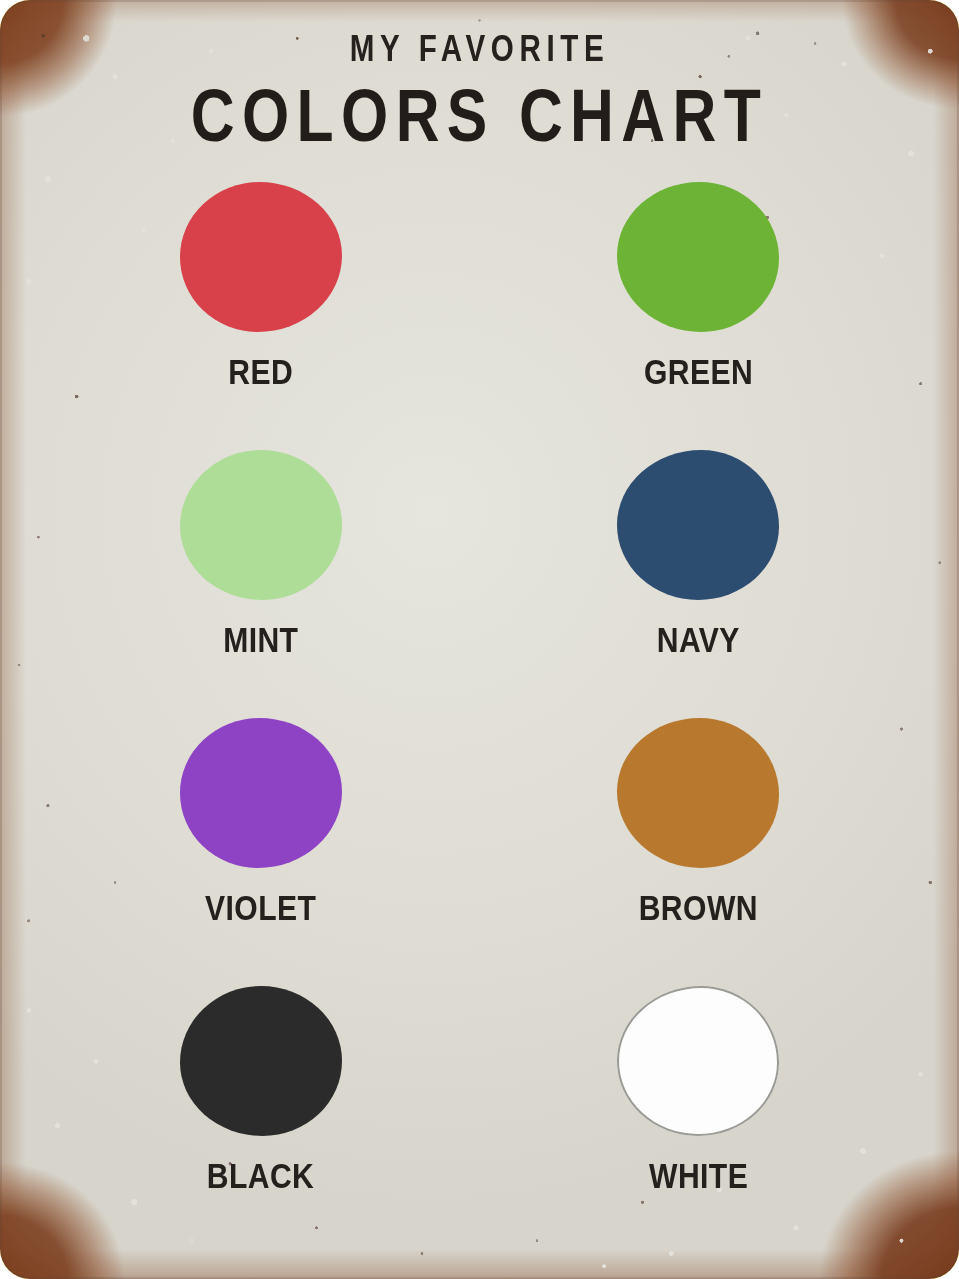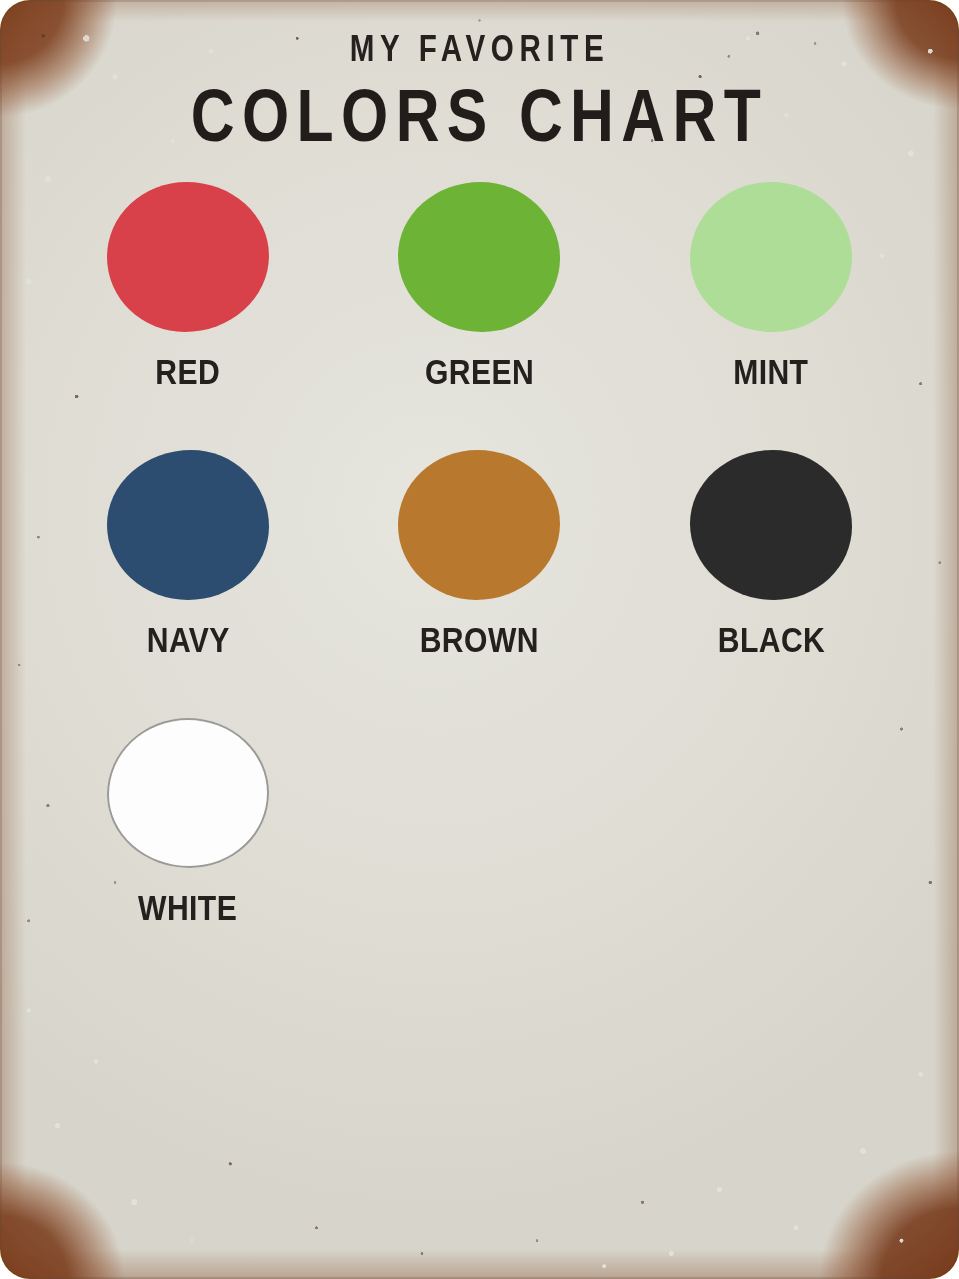--- a/index.html
+++ b/index.html
@@ -159,21 +159,21 @@
     color: #221d1b;
     line-height: 1.08;
     margin-top: 9px;
     transform: scaleX(.82);
   }
 
   .grid {
     margin-top: 22px;
     padding: 0 42px;
     display: grid;
-    grid-template-columns: repeat(3, 1fr);
+    grid-template-columns: repeat(2, 1fr);
     row-gap: 0px;
     column-gap: 0px;
   }
 
   .cell {
     display: flex;
     flex-direction: column;
     align-items: center;
     height: 268px;
   }
@@ -237,20 +237,24 @@
         </div>
         <div class="cell">
           <div class="swatch" style="background: rgb(174, 221, 151);"></div>
           <div class="label">MINT</div>
         </div>
         <div class="cell">
           <div class="swatch" style="background: rgb(45, 77, 112);"></div>
           <div class="label">NAVY</div>
         </div>
         <div class="cell">
+          <div class="swatch" style="background: rgb(142, 66, 196);"></div>
+          <div class="label">VIOLET</div>
+        </div>
+        <div class="cell">
           <div class="swatch" style="background: rgb(184, 121, 46);"></div>
           <div class="label">BROWN</div>
         </div>
         <div class="cell">
           <div class="swatch" style="background: rgb(43, 43, 43);"></div>
           <div class="label">BLACK</div>
         </div>
         <div class="cell">
           <div class="swatch outlined" style="background: rgb(253, 253, 253);"></div>
           <div class="label">WHITE</div>

